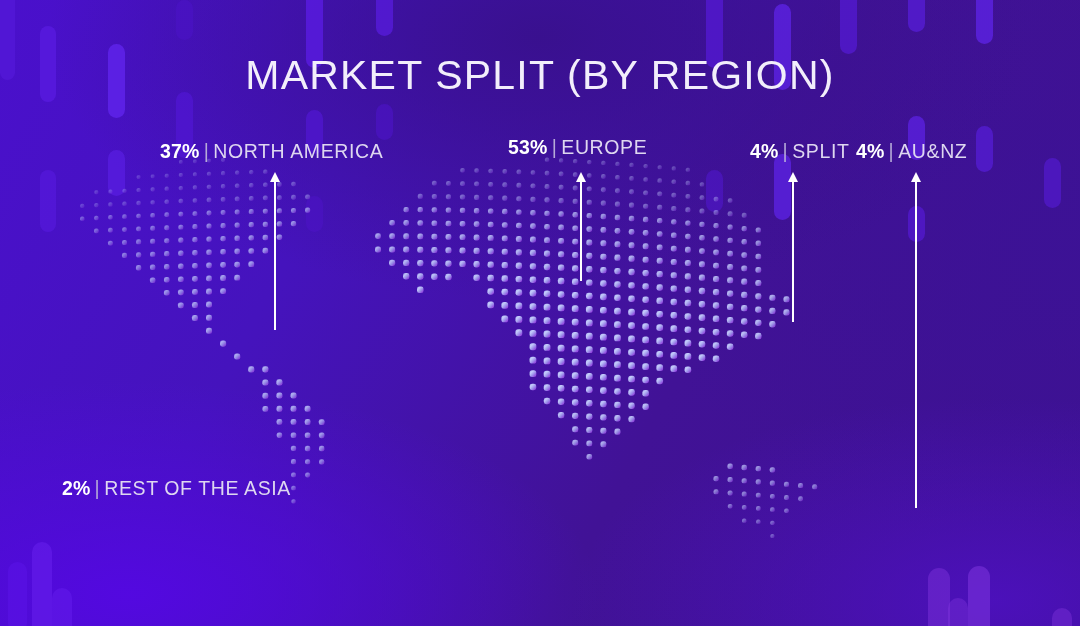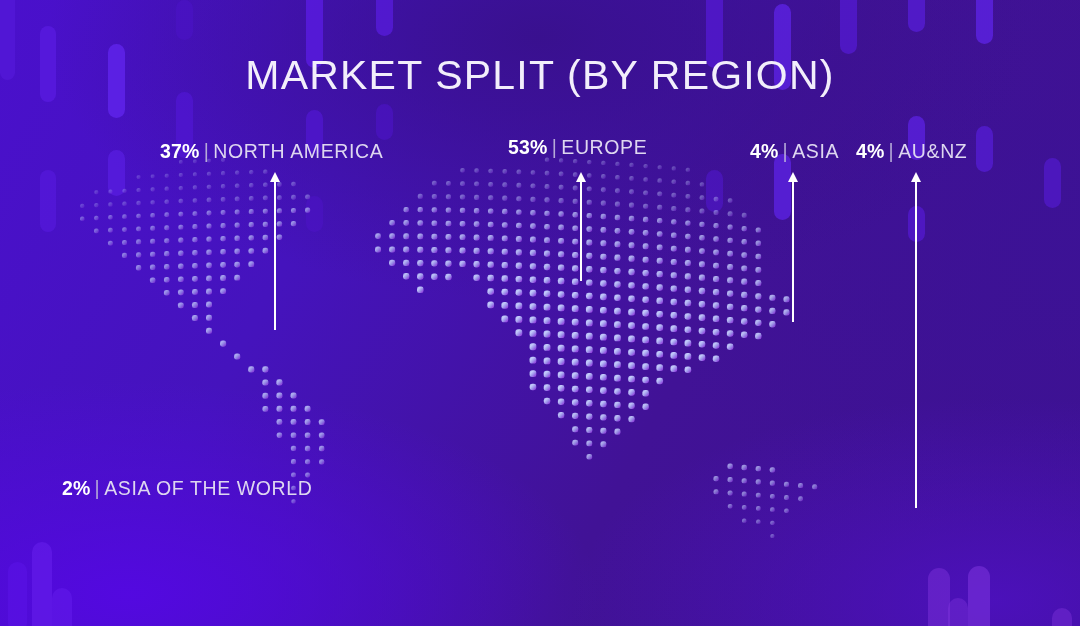--- a/index.html
+++ b/index.html
@@ -744,27 +744,27 @@
       <div class="region-label" style="left: 160px; top: 142px;"><span class="pct">37%</span><span class="sep">|</span><span class="name">NORTH AMERICA</span></div>
       <div class="arrow" style="left: 269px; top: 172px; width: 12px; height: 158px;">
         <div class="head"></div>
         <div class="shaft"></div>
       </div>
       <div class="region-label" style="left: 508px; top: 138px;"><span class="pct">53%</span><span class="sep">|</span><span class="name">EUROPE</span></div>
       <div class="arrow" style="left: 575px; top: 172px; width: 12px; height: 109px;">
         <div class="head"></div>
         <div class="shaft"></div>
       </div>
-      <div class="region-label" style="left: 750px; top: 142px;"><span class="pct">4%</span><span class="sep">|</span><span class="name">ASIA</span></div>
+      <div class="region-label" style="left: 750px; top: 142px;"><span class="pct">4%</span><span class="sep">|</span><span class="name">SPLIT</span></div>
       <div class="arrow" style="left: 787px; top: 172px; width: 12px; height: 150px;">
         <div class="head"></div>
         <div class="shaft"></div>
       </div>
       <div class="region-label" style="left: 856px; top: 142px;"><span class="pct">4%</span><span class="sep">|</span><span class="name">AU&amp;NZ</span></div>
       <div class="arrow" style="left: 910px; top: 172px; width: 12px; height: 336px;">
         <div class="head"></div>
         <div class="shaft"></div>
       </div>
-      <div class="region-label" style="left: 62px; top: 479px;"><span class="pct">2%</span><span class="sep">|</span><span class="name">ASIA OF THE WORLD</span></div>
+      <div class="region-label" style="left: 62px; top: 479px;"><span class="pct">2%</span><span class="sep">|</span><span class="name">REST OF THE ASIA</span></div>
     </div>
 
 
 </div>
 
 </body></html>

